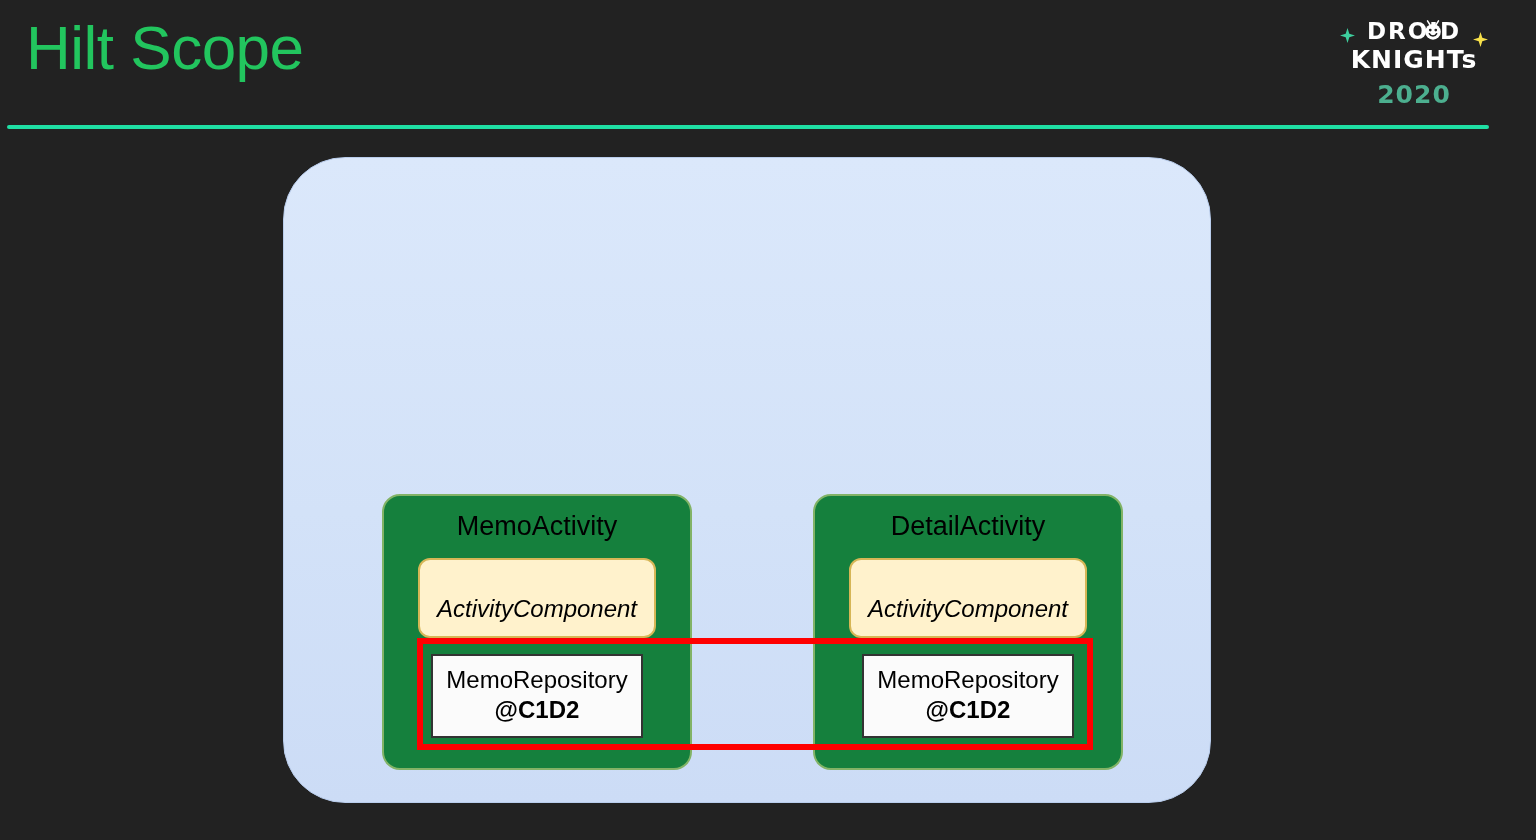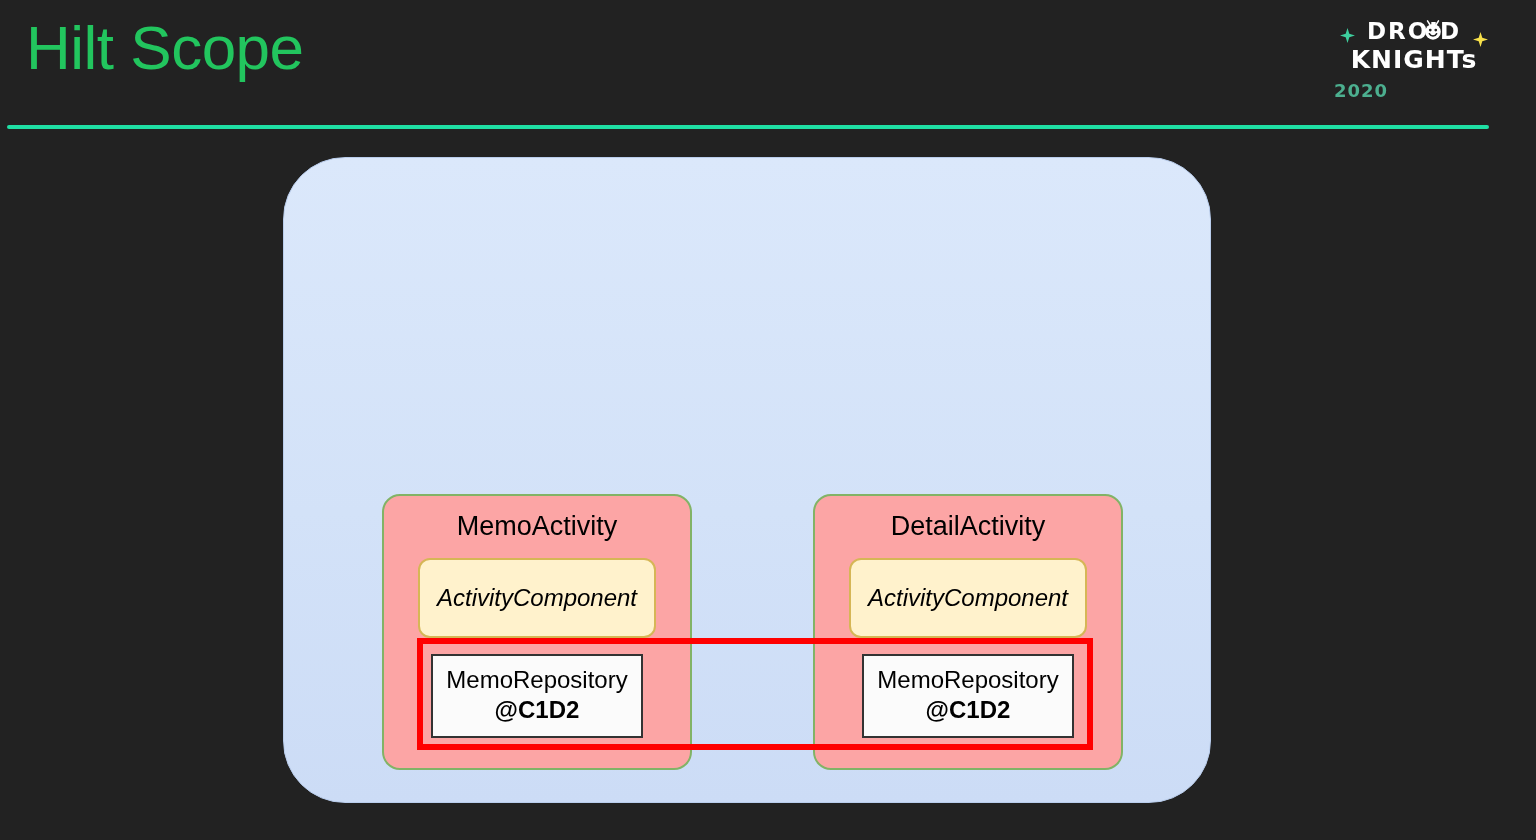--- a/index.html
+++ b/index.html
@@ -71,25 +71,25 @@
   .logo-line-2 {
     top: 27px;
     font-size: 25px;
     letter-spacing: 1px;
   }
   .logo-year {
     position: absolute;
     left: 0;
     top: 62px;
     width: 160px;
-    text-align: left;
+    text-align: center;
     color: #4caf8f;
     font-family: "DejaVu Sans", sans-serif;
     font-weight: 700;
-    font-size: 18px;
+    font-size: 25px;
     letter-spacing: 1px;
   }
   .sparkle {
     position: absolute;
     width: 15px;
     height: 15px;
   }
   .sparkle svg { display: block; width: 15px; height: 15px; }
   .sparkle-left  { left: 6px;  top: 10px; }
   .sparkle-right { left: 139px; top: 14px; }
@@ -152,21 +152,21 @@
     font-style: italic;
     color: #000000;
   }
 
   .activity-box {
     position: absolute;
     top: 337px;
     width: 310px;
     height: 276px;
     border-radius: 18px;
-    background: #fca5a5;
+    background: #15803d;
     border: 2px solid #82b366;
   }
   .activity-box.left  { left: 99px; }
   .activity-box.right { left: 530px; }
 
   .activity-title {
     position: absolute;
     left: 0;
     top: 15px;
     width: 100%;
@@ -181,21 +181,21 @@
     top: 62px;
     width: 238px;
     height: 80px;
     border-radius: 12px;
     background: #fff2cc;
     border: 2px solid #d6b656;
   }
   .activity-component .comp-label {
     position: absolute;
     left: 0;
-    top: 24px;
+    top: 35px;
     width: 100%;
     text-align: center;
     font-size: 24px;
     font-style: italic;
     color: #000000;
   }
 
   .repo-box {
     position: absolute;
     left: 47px;

